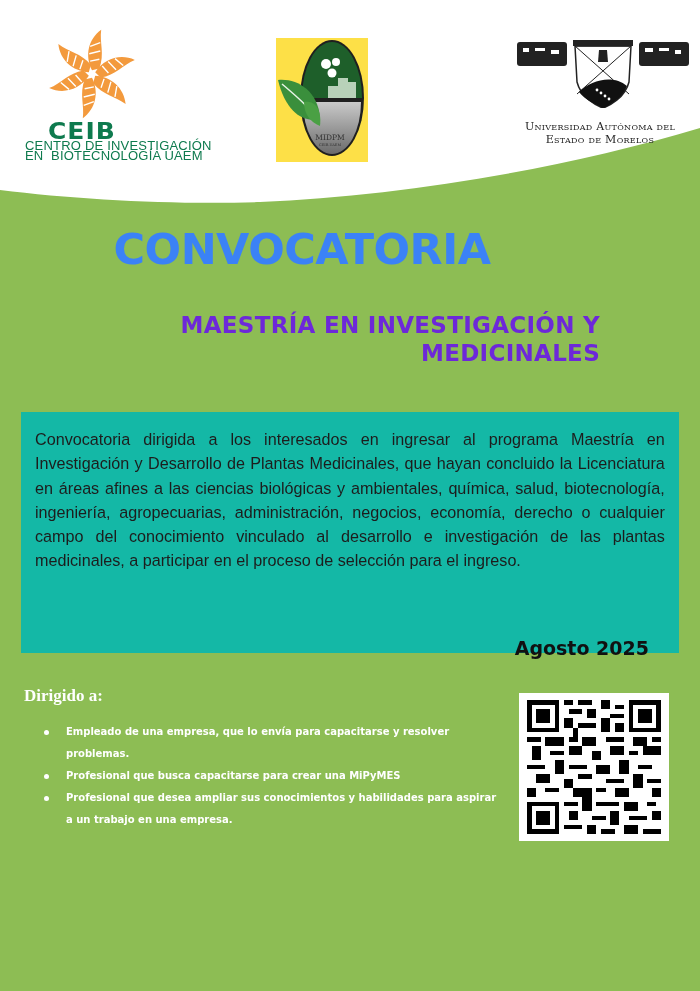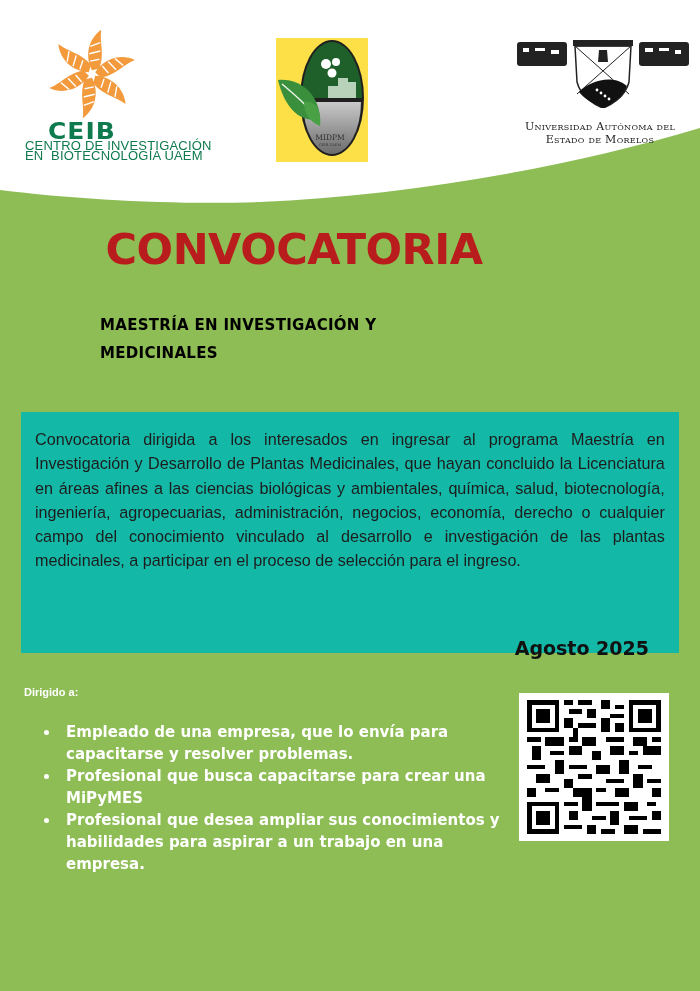--- a/index.html
+++ b/index.html
@@ -17,31 +17,31 @@
     .ceib .ceib-sub { position: absolute; left: 3px; top: 113px; font-family: "Liberation Sans", sans-serif; font-size: 13px; line-height: 10px; color: #0e7a4e; letter-spacing: 0.2px; white-space: nowrap; }
 
     
     .midpm { left: 276px; top: 38px; width: 92px; height: 124px; background: #fde047; }
 
     
     .uaem { left: 505px; top: 36px; width: 195px; height: 100px; }
     .uaem .emblem { position: absolute; left: 8px; top: 0; width: 180px; height: 72px; }
     .uaem .uaem-text { position: absolute; left: 0; top: 84px; width: 190px; text-align: center; font-family: "DejaVu Serif", serif; font-size: 11px; line-height: 13px; color: #222; font-variant: small-caps; letter-spacing: 0.3px; }
 
-    .title { position: absolute; z-index: 2; left: 8px; top: 224px; width: 572px; text-align: center; font-family: "DejaVu Sans", sans-serif; font-weight: bold; font-size: 43px; color: #b91c1c; letter-spacing: -0.5px; }
-
-    .subtitle { position: absolute; z-index: 2; left: 100px; top: 311px; width: 500px; text-align: left; font-family: "DejaVu Sans", sans-serif; font-weight: bold; font-size: 15px; line-height: 28px; color: #000000; letter-spacing: 0.3px; }
+    .title { position: absolute; z-index: 2; left: 16px; top: 224px; width: 572px; text-align: center; font-family: "DejaVu Sans", sans-serif; font-weight: bold; font-size: 43px; color: #3b82f6; letter-spacing: -0.5px; }
+
+    .subtitle { position: absolute; z-index: 2; left: 100px; top: 311px; width: 500px; text-align: right; font-family: "DejaVu Sans", sans-serif; font-weight: bold; font-size: 23px; line-height: 28px; color: #6d28d9; letter-spacing: 0.3px; }
 
     .info-box { position: absolute; z-index: 2; left: 21px; top: 412px; width: 658px; height: 241px; background: #14b8a6; }
     .info-text { position: absolute; left: 14px; top: 15px; width: 630px; font-family: "Liberation Sans", sans-serif; font-size: 17.2px; line-height: 24.3px; color: #1d1d1d; text-align: justify; transform: scaleX(0.94); transform-origin: left top; width: 670px; }
     .info-date { position: absolute; right: 30px; top: 189px; font-family: "DejaVu Sans", sans-serif; font-weight: bold; font-size: 19px; color: #111; margin-top: 36px; }
 
-    .audience-heading { position: absolute; z-index: 2; left: 24px; top: 686px; font-family: Liberation Sans, sans-serif; font-weight: bold; font-size: 11px; color: #ffffff; }
+    .audience-heading { position: absolute; z-index: 2; left: 24px; top: 686px; font-family: Liberation Serif, serif; font-weight: bold; font-size: 17px; color: #ffffff; }
     .audience-list { position: absolute; z-index: 2; left: 42px; top: 721px; width: 460px; list-style: none; }
-    .audience-list li { position: relative; padding-left: 24px; font-family: "DejaVu Sans", sans-serif; font-weight: bold; font-size: 15px; line-height: 22px; color: #ffffff; }
+    .audience-list li { position: relative; padding-left: 24px; font-family: "DejaVu Sans", sans-serif; font-weight: bold; font-size: 10px; line-height: 22px; color: #ffffff; }
     .audience-list li .bullet { position: absolute; left: 2px; top: 9px; width: 5px; height: 5px; border-radius: 50%; background: #ffffff; }
 
     .qr { position: absolute; z-index: 2; left: 519px; top: 693px; width: 150px; height: 148px; background: #ffffff; padding: 7px; }
     .qr svg { width: 136px; height: 134px; display: block; }
   </style>
 </head>
 <body>
 
 <svg class="bg-wave" viewBox="0 0 700 991" preserveAspectRatio="none">
   <path d="M0,190 C80,200 180,205 260,202 C400,196 560,170 700,128 L700,991 L0,991 Z" fill="#8dbd54"></path>

